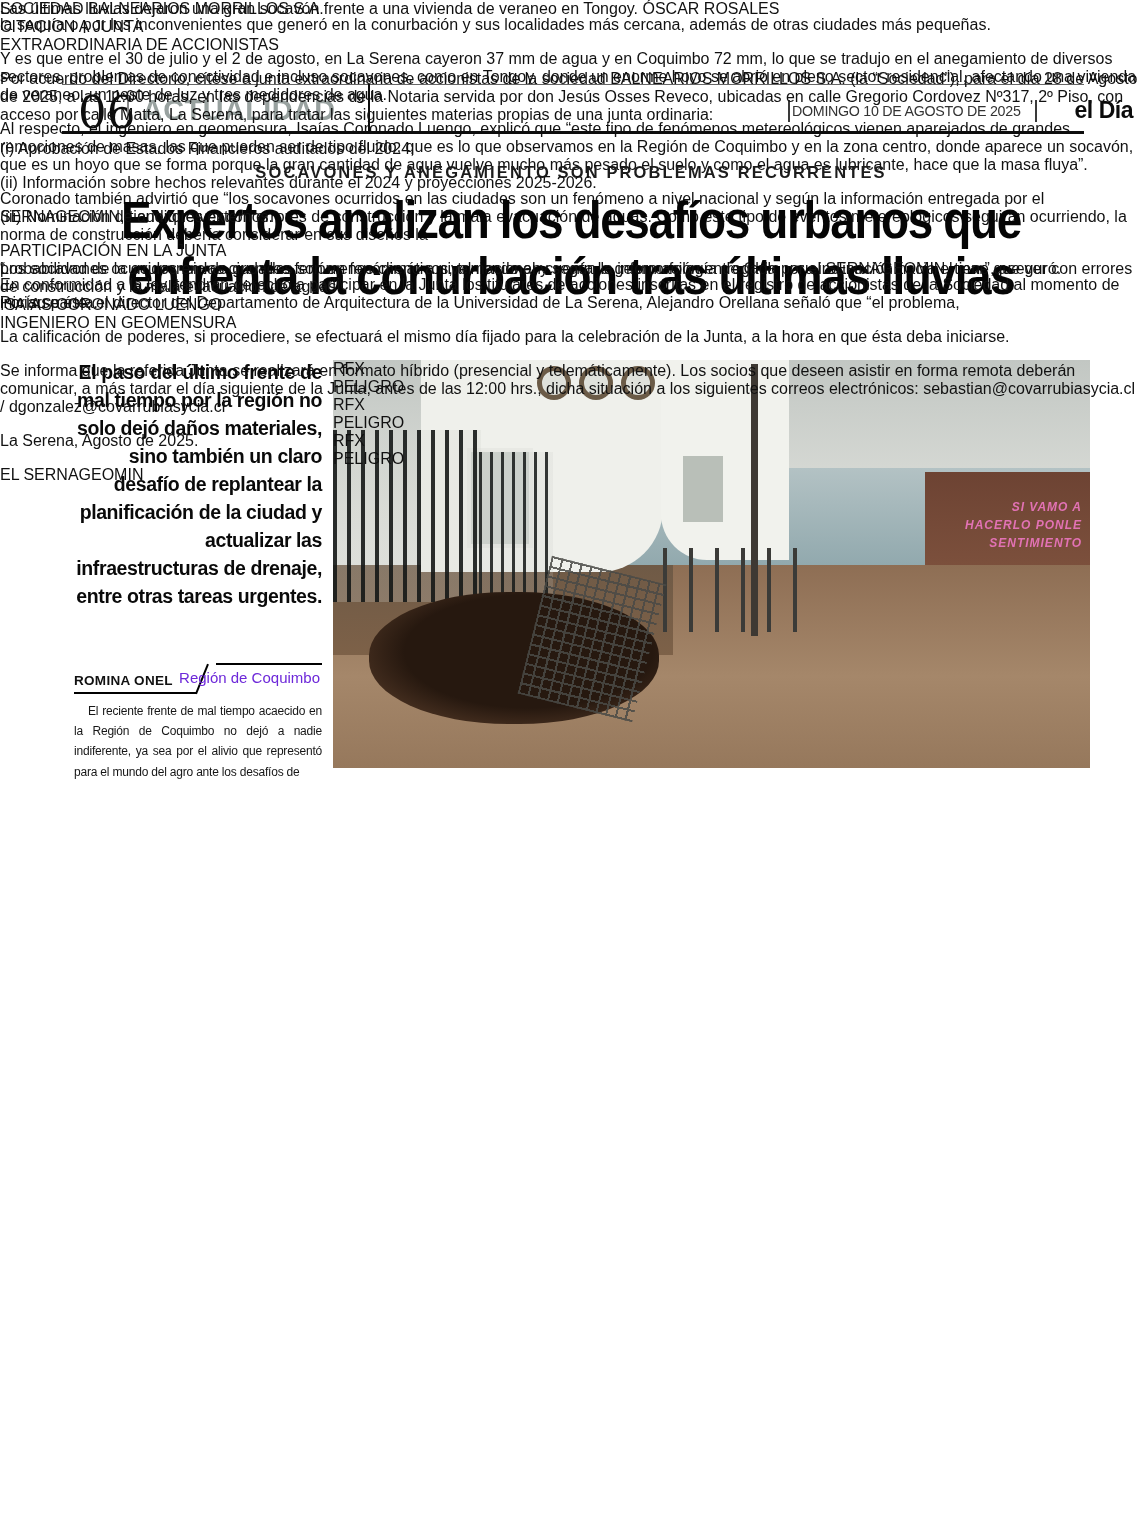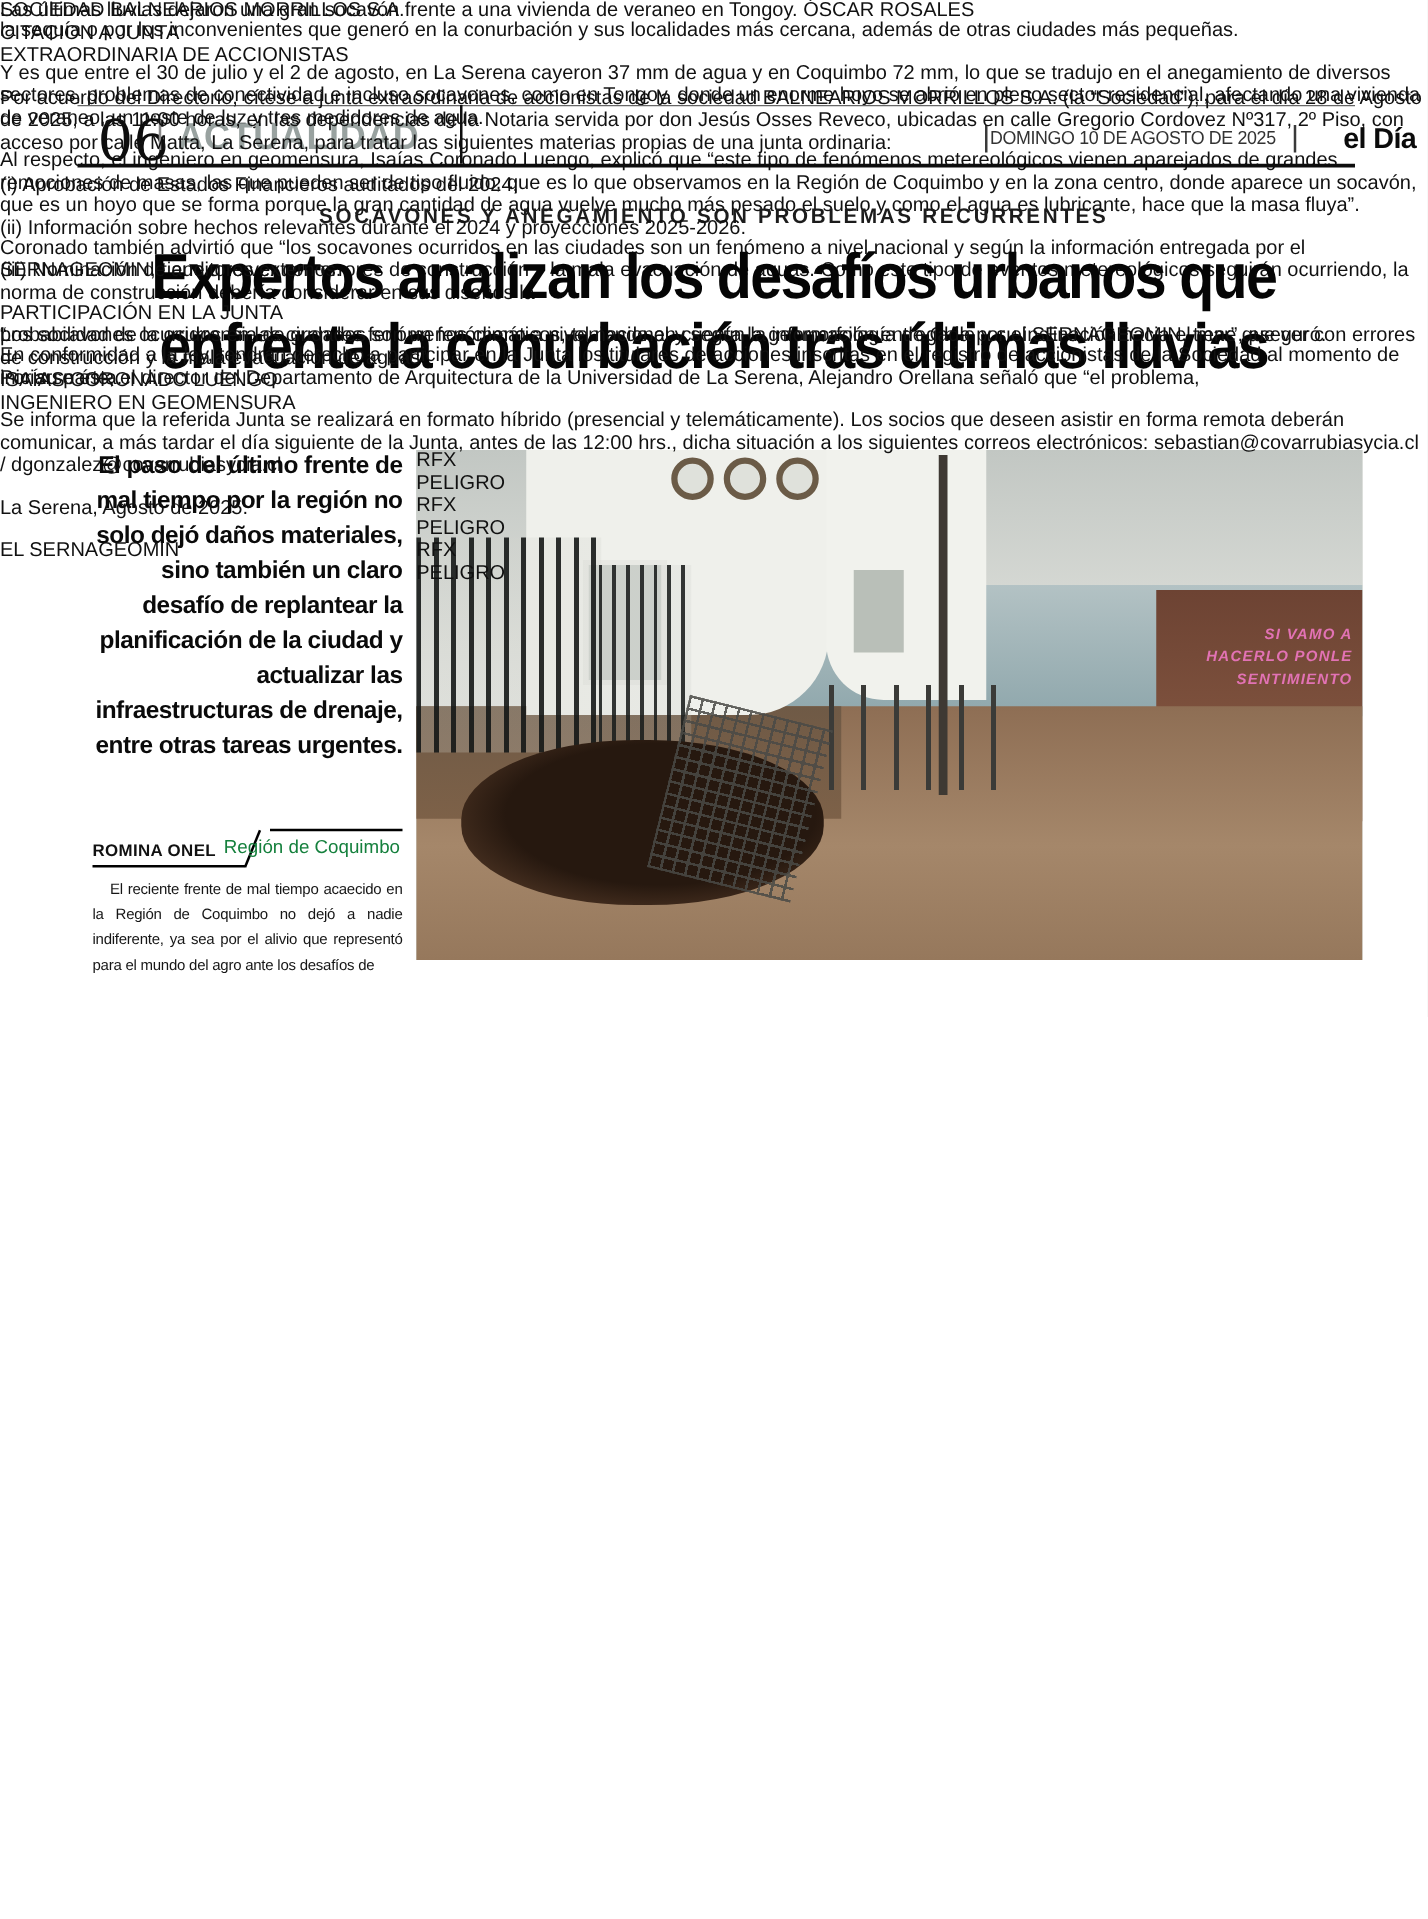--- a/index.html
+++ b/index.html
@@ -24,21 +24,21 @@
   .headline{left:60px;top:193px;width:1022px;text-align:center;font-weight:700;font-size:51px;
             line-height:56px;color:#050505;letter-spacing:-1.5px;transform:scaleX(.9);}
   
   .lead{left:74px;top:358px;width:248px;text-align:right;font-weight:700;font-size:19.5px;
         line-height:28px;letter-spacing:-.4px;color:#0a0a0a;}
   .byline{left:74px;top:662px;width:248px;height:32px;}
   .byline-author{position:absolute;left:0;bottom:6px;font-size:13.5px;font-weight:700;letter-spacing:.3px;}
   .byline-underline{position:absolute;left:0;bottom:0;width:122px;height:2px;background:#000;}
   .byline-slash{position:absolute;left:127px;bottom:-1px;width:2px;height:32px;background:#000;transform:rotate(22deg);}
   .byline-overline{position:absolute;left:142px;right:0;top:1px;height:1.5px;background:#000;}
-  .byline-loc{position:absolute;right:2px;top:7px;font-size:15px;color:#15803d;margin-left:36px;}
+  .byline-loc{position:absolute;right:2px;top:7px;font-size:15px;color:#6d28d9;margin-left:36px;}
   .intro{left:74px;top:701px;width:248px;text-align:justify;font-size:12px;line-height:20.2px;
          letter-spacing:-.2px;text-indent:14px;color:#161616;}
   
   .photo{left:333px;top:360px;width:757px;height:408px;overflow:hidden;background:#c7cbc6;}
   .ph{position:absolute;}
   .ph-sky{left:0;top:0;right:0;height:230px;background:linear-gradient(#c2c7c3,#dddfda 70%,#e4e5e1);}
   .ph-sea{left:295px;top:108px;right:0;height:105px;background:linear-gradient(#b3c2c4,#8fa7ac);}
   .ph-boats{left:620px;top:140px;width:5px;height:3px;background:#444;
             box-shadow:26px 14px 0 #3c3c3c,60px 28px 0 #353535,95px 18px 0 #4a3b2c,
                        40px 44px 0 #30302e,80px 52px 0 #433a2f,12px 32px 0 #3d3d3b,55px 8px 0 #484840;}
@@ -218,20 +218,21 @@
       <div>CITACION A JUNTA</div>
       <div>EXTRAORDINARIA DE ACCIONISTAS</div>
     </div>
     <div class="legal-body">
       <p><span>Por acuerdo del Directorio, cítese a junta extraordinaria de accionistas de la sociedad </span><span class="b">BALNEARIOS MORRILLOS S.A.</span><span> (la “Sociedad”), para el día 28 de Agosto de 2025, a las 11:00 horas, en las dependencias de la Notaria servida por don Jesús Osses Reveco, ubicadas en calle Gregorio Cordovez Nº317, 2º Piso, con acceso por calle Matta, La Serena, para tratar las siguientes materias propias de una junta ordinaria:</span></p>
       <p>(i) Aprobación de Estados Financieros auditados del 2024;</p>
       <p>(ii) Información sobre hechos relevantes durante el 2024 y proyecciones 2025-2026.</p>
       <p>(iii) Nominación de auditores externos.</p>
       <p class="legal-sec-head">PARTICIPACIÓN EN LA JUNTA</p>
       <p>En conformidad a la ley, tendrán derecho a participar en la Junta los titulares de acciones inscritas en el registro de accionistas de la Sociedad al momento de iniciarse ésta.</p>
+      <p>La calificación de poderes, si procediere, se efectuará el mismo día fijado para la celebración de la Junta, a la hora en que ésta deba iniciarse.</p>
       <p><span>Se informa que la referida Junta se realizará en formato híbrido (presencial y telemáticamente). Los socios que deseen asistir en forma remota deberán comunicar, a más tardar el día siguiente de la Junta, antes de las 12:00 hrs., dicha situación a los siguientes correos electrónicos: </span><span class="b">sebastian@covarrubiasycia.cl</span><span> / </span><span class="b">dgonzalez@covarrubiasycia.cl</span></p>
       <p>La Serena, Agosto de 2025.</p>
     </div>
     <div class="legal-footer">EL SERNAGEOMIN</div>
   </div>
 
   <div class="col col2">
     <p>la sequía o por los inconvenientes que generó en la conurbación y sus localidades más cercana, además de otras ciudades más pequeñas.</p>
     <p>Y es que entre el 30 de julio y el 2 de agosto, en La Serena cayeron 37 mm de agua y en Coquimbo 72 mm, lo que se tradujo en el anegamiento de diversos sectores, problemas de conectividad e incluso socavones, como en Tongoy, donde un enorme hoyo se abrió en pleno sector residencial, afectando una vivienda de veraneo, un poste de luz y tres medidores de agua.</p>
     <p>Al respecto, el ingeniero en geomensura, Isaías Coronado Luengo, explicó que “este tipo de fenómenos metereológicos vienen aparejados de grandes remociones de masas, las que pueden ser de tipo fluido, que es lo que observamos en la Región de Coquimbo y en la zona centro, donde aparece un socavón, que es un hoyo que se forma porque la gran cantidad de agua vuelve mucho más pesado el suelo y como el agua es lubricante, hace que la masa fluya”.</p>

